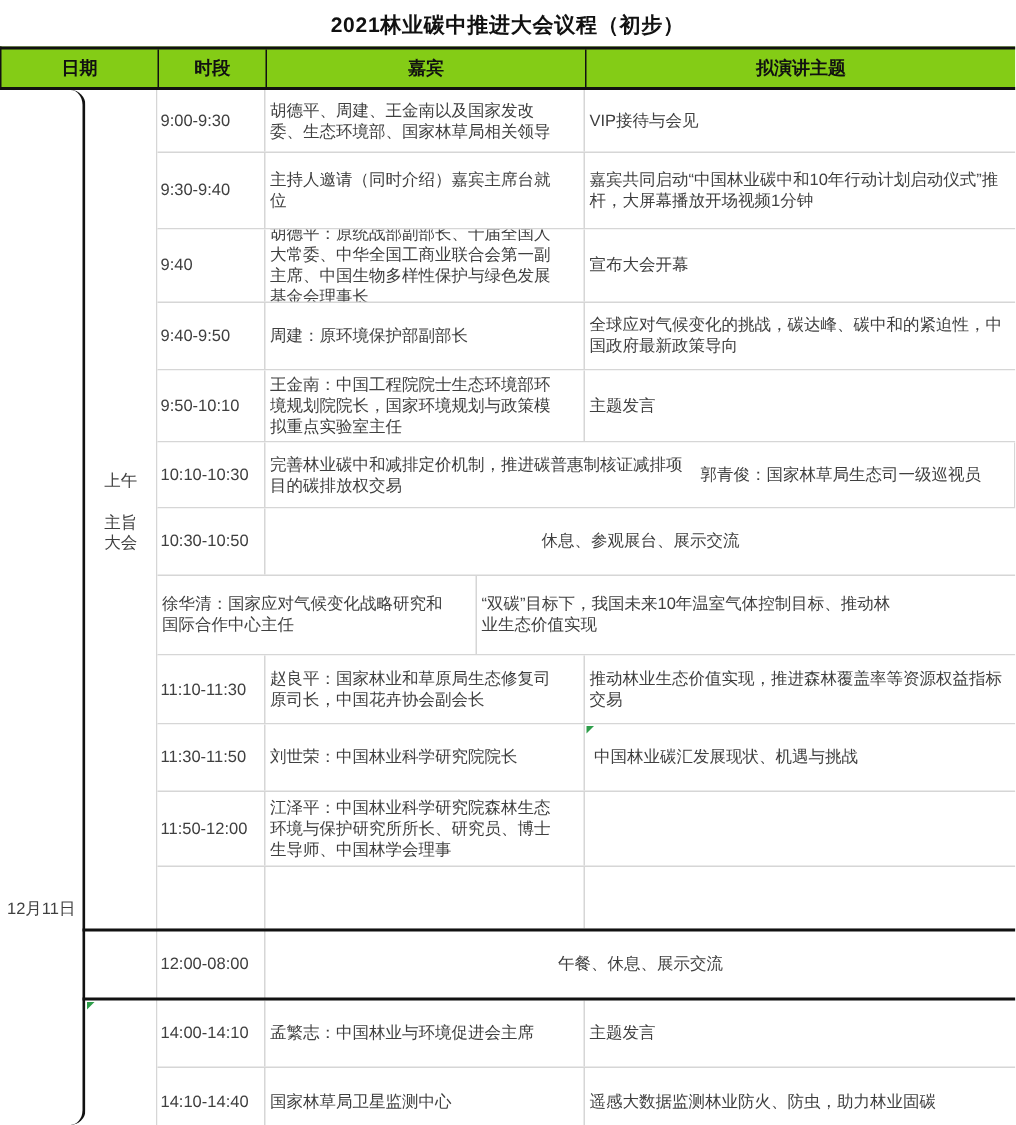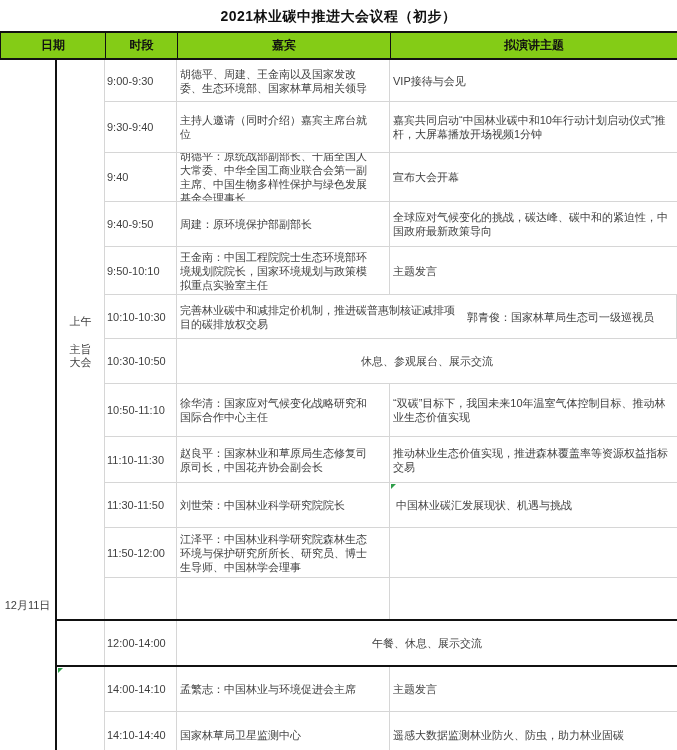--- a/index.html
+++ b/index.html
@@ -20,21 +20,21 @@
   .hcell{
     box-sizing:border-box;display:flex;align-items:center;justify-content:center;
     font-weight:bold;font-size:12px;color:#111;
   }
   .hcell.date{width:105px;border-right:1px solid #111;}
   .hcell.time{width:72px;border-right:1px solid #111;}
   .hcell.guest{width:213px;border-right:1px solid #111;}
   .hcell.topic{flex:1;}
   #colA{
     position:absolute;left:0;top:60px;width:55px;height:690px;
-    border-right:2px solid #111;box-sizing:content-box;
+    border-right:2px solid #111;box-sizing:content-box;border-radius:10px;
   }
   #date-label{
     position:absolute;left:0;top:538px;width:55px;text-align:center;
     font-size:11px;color:#3f3f3f;
   }
   #colB{
     position:absolute;left:57px;top:60px;width:47px;height:690px;
     border-right:1px solid #d6d6d6;box-sizing:content-box;
   }
   #session-label{
@@ -119,21 +119,20 @@
     <div class="row" style="height:44px">
       <div class="cell time">10:10-10:30</div>
       <div class="cell topic">完善林业碳中和减排定价机制，推进碳普惠制核证减排项目的碳排放权交易</div>
       <div class="cell guest">郭青俊：国家林草局生态司一级巡视员</div>
     </div>
     <div class="row" style="height:45px">
       <div class="cell time">10:30-10:50</div>
       <div class="cell break">休息、参观展台、展示交流</div>
     </div>
     <div class="row" style="height:53px">
-      <div class="cell time">10:50-11:10</div>
       <div class="cell guest">徐华清：国家应对气候变化战略研究和国际合作中心主任</div>
       <div class="cell topic">“双碳”目标下，我国未来10年温室气体控制目标、推动林业生态价值实现</div>
     </div>
     <div class="row" style="height:46px">
       <div class="cell time">11:10-11:30</div>
       <div class="cell guest">赵良平：国家林业和草原局生态修复司原司长，中国花卉协会副会长</div>
       <div class="cell topic">推动林业生态价值实现，推进森林覆盖率等资源权益指标交易</div>
     </div>
     <div class="row" style="height:45px">
       <div class="cell time">11:30-11:50</div>
@@ -144,21 +143,21 @@
       <div class="cell time">11:50-12:00</div>
       <div class="cell guest">江泽平：中国林业科学研究院森林生态环境与保护研究所所长、研究员、博士生导师、中国林学会理事</div>
       <div class="cell topic"></div>
     </div>
     <div class="row" style="height:42px">
       <div class="cell time"></div>
       <div class="cell guest"></div>
       <div class="cell topic"></div>
     </div>
     <div class="row" style="height:47px">
-      <div class="cell time">12:00-14:00</div>
+      <div class="cell time">12:00-08:00</div>
       <div class="cell break">午餐、休息、展示交流</div>
     </div>
     <div class="row" style="height:45px">
       <div class="cell time">14:00-14:10</div>
       <div class="cell guest">孟繁志：中国林业与环境促进会主席</div>
       <div class="cell topic">主题发言</div>
     </div>
     <div class="row" style="height:46px;border-bottom:none">
       <div class="cell time">14:10-14:40</div>
       <div class="cell guest">国家林草局卫星监测中心</div>

